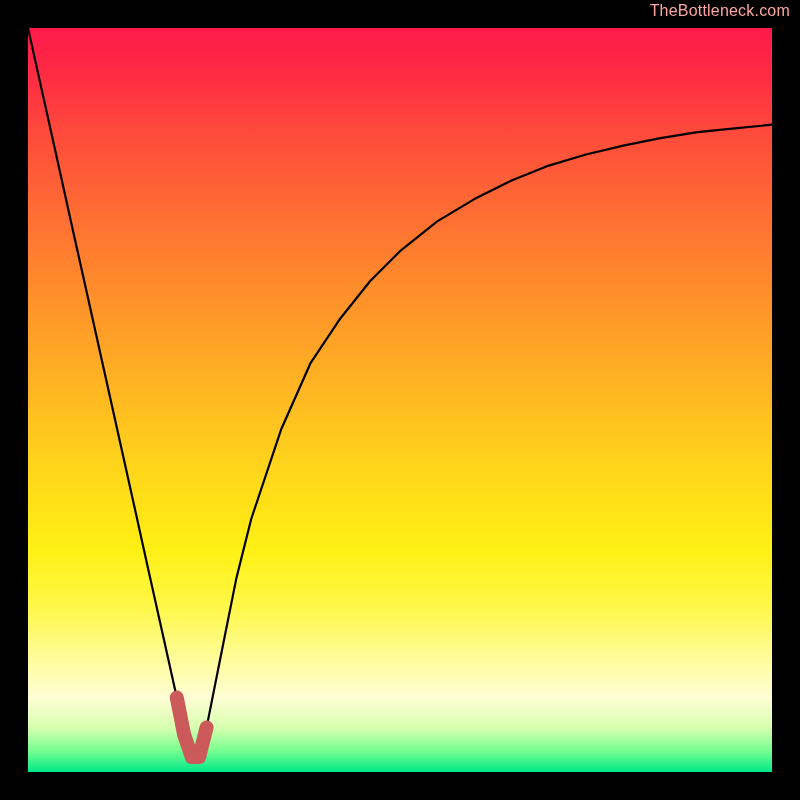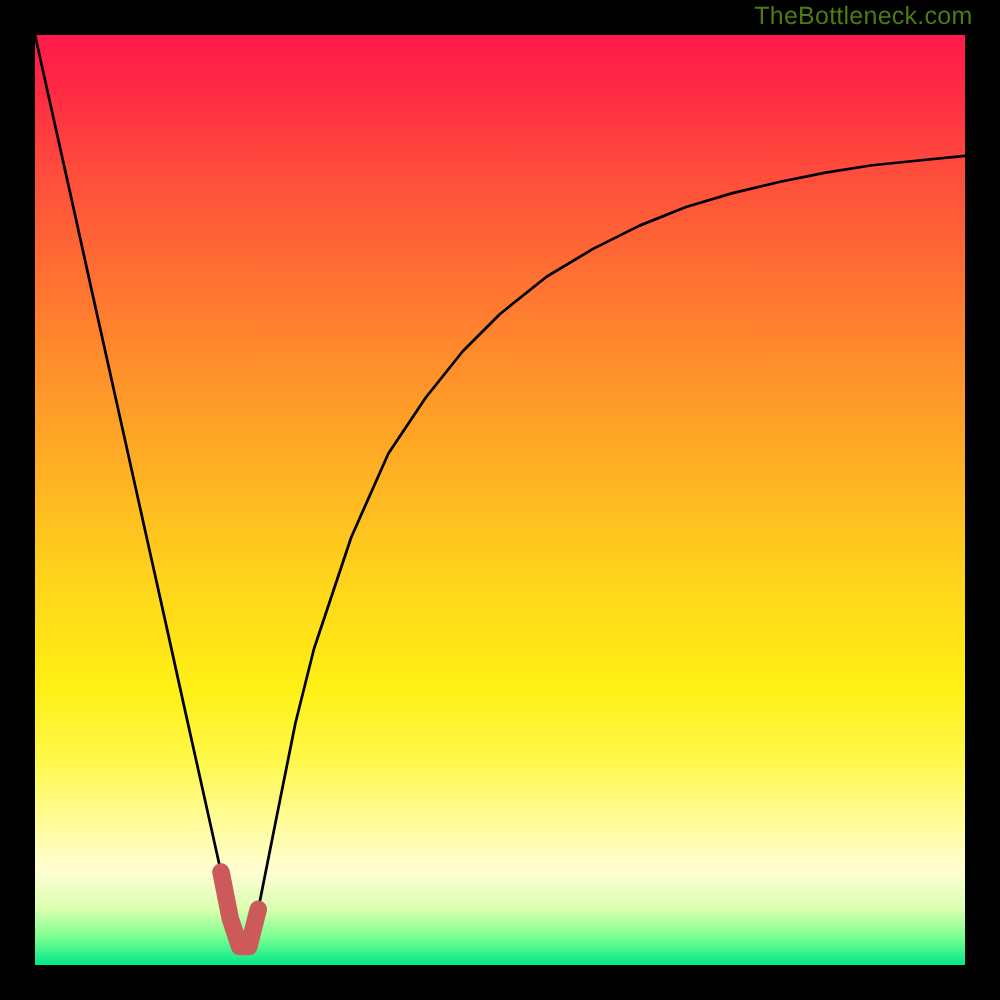--- a/index.html
+++ b/index.html
@@ -6,25 +6,25 @@
   html, body { width: 800px; height: 800px; overflow: hidden; background: #000; }
   .frame {
     position: relative;
     width: 800px;
     height: 800px;
     background: #000;
   }
   .watermark {
     position: absolute;
     top: 2px;
-    right: 22px;
+    right: 10px;
     font-family: Arial, Helvetica, sans-serif;
-    font-size: 20px;
+    font-size: 16px;
     font-weight: 500;
-    color: #4d7c0f;
+    color: #fca5a5;
     letter-spacing: 0.2px;
     z-index: 5;
   }
   .plot {
     position: absolute;
     left: 28px;
     top: 28px;
     width: 744px;
     height: 744px;
   }

